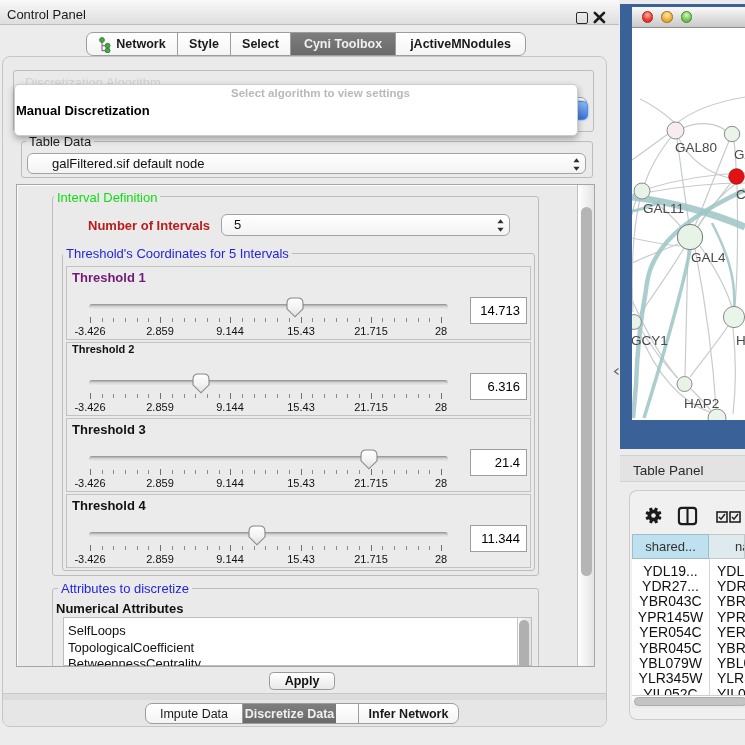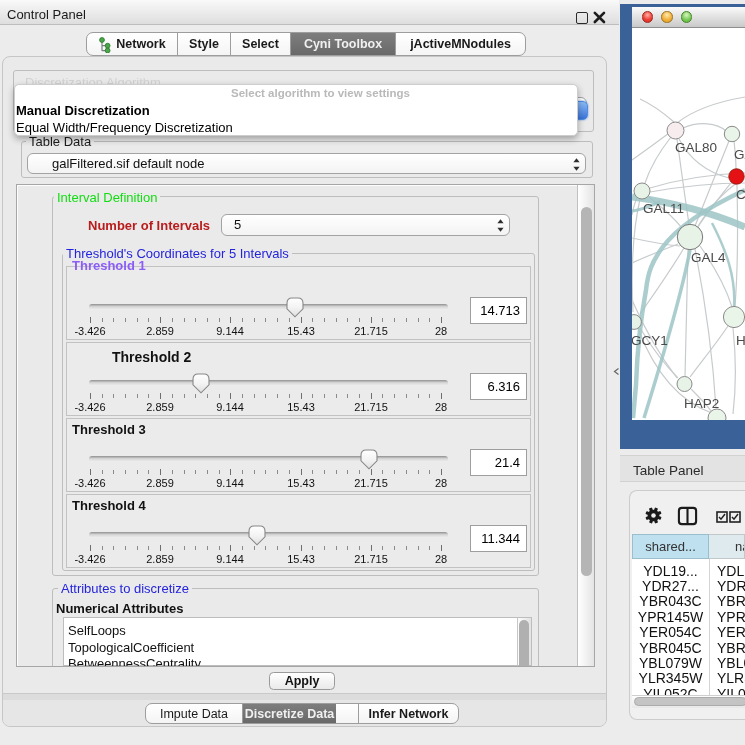--- a/index.html
+++ b/index.html
@@ -35,41 +35,40 @@
 <div class="abs" style="left:230px;top:33px;width:60px;height:22px;border-left:1px solid #9d9d9d;display:flex;align-items:center;justify-content:center;font-size:12.5px;font-weight:bold;color:#1a1a1a;text-align:center;">Select</div>
 <div class="abs" style="left:290px;top:33px;width:105px;height:22px;background:linear-gradient(#7e7e7e,#696969);border-left:1px solid #9d9d9d;display:flex;align-items:center;justify-content:center;font-size:12.5px;font-weight:bold;color:#f0f0f0;">Cyni Toolbox</div>
 <div class="abs" style="left:395px;top:33px;width:130px;height:22px;border-radius:0 7px 7px 0;border-left:1px solid #9d9d9d;display:flex;align-items:center;justify-content:center;font-size:12.5px;font-weight:bold;color:#1a1a1a;">jActiveMNodules</div>
 <div class="box" style="left:13px;top:70px;width:581px;height:62px;"></div>
 <div class="lbl" style="left:22px;top:75px;color:#d2d2d2;">Discretization Algorithm</div>
 <div class="combo" style="left:22px;top:97px;width:565px;height:23px;"></div>
 <div class="abs" style="left:572px;top:101px;width:16px;height:19px;background:linear-gradient(#8ab9f4,#3a73d8);border:1.5px solid #4d8ce0;border-radius:5px;box-shadow:0 0 2px rgba(60,120,220,0.8);"></div>
 <div class="abs popup" style="left:14px;top:84px;width:564px;height:52px;background:#ffffff;border:1px solid #cdcdcd;border-radius:5px;box-shadow:0 3px 7px rgba(0,0,0,0.32);z-index:50;"></div>
 <div class="abs" style="left:231px;top:87px;font-size:11.5px;font-weight:bold;color:#b9b9b9;z-index:51;">Select algorithm to view settings</div>
 <div class="abs" style="left:16px;top:102.5px;font-size:13px;font-weight:bold;color:#000;z-index:51;">Manual Discretization</div>
-<div class="abs" style="left:16px;top:119.5px;font-size:13px;color:#000;z-index:51;">Equal Width/Frequency Discretization</div>
 <div class="box" style="left:21px;top:141px;width:572px;height:37px;"></div>
 <div class="lbl" style="left:26px;top:134px;">Table Data</div>
 <div class="combo" style="left:27px;top:153px;width:559px;height:21px;line-height:19px;padding-left:24px;">galFiltered.sif default node</div>
 <svg class="abs" style="left:573px;top:158px;" width="7" height="13" viewBox="0 0 7 13">
         <path d="M3.5,0.2 L6.6,4.2 L0.4,4.2 Z" fill="#2e2e2e"></path>
         <path d="M3.5,12.8 L6.6,8.8 L0.4,8.8 Z" fill="#2e2e2e"></path>
       </svg>
 <div class="abs" style="left:16px;top:184px;width:579px;height:483px;background:#eaeaea;border:1px solid #a6a6a6;box-shadow:inset 1px 1px 0 #fdfdfd;overflow:hidden;">
 <div class="box" style="left:35px;top:11px;width:487px;height:380px;"></div>
 <div class="lbl" style="left:37px;top:5px;font-size:13px;color:#12dd12;">Interval Definition</div>
 <div class="abs bold" style="left:71px;top:33px;font-size:13px;color:#b91c1c;">Number of Intervals</div>
 <div class="combo" style="left:204px;top:29px;width:289px;height:22px;line-height:20px;padding-left:12px;">5</div>
 <svg class="abs" style="left:480px;top:34px;" width="7" height="13" viewBox="0 0 7 13">
           <path d="M3.5,0.2 L6.6,4.2 L0.4,4.2 Z" fill="#2e2e2e"></path>
           <path d="M3.5,12.8 L6.6,8.8 L0.4,8.8 Z" fill="#2e2e2e"></path>
         </svg>
 <div class="box" style="left:45px;top:68px;width:473px;height:318px;"></div>
 <div class="lbl" style="left:46px;top:61px;font-size:13px;color:#2424dd;">Threshold's Coordinates for 5 Intervals</div>
 <div class="abs" style="left:49px;top:81px;width:465px;height:74px;background:#ebebeb;border:1px solid #c2c2c2;"></div>
-<div class="abs bold" style="left:55px;top:73px;font-size:13px;color:#8b5cf6;">Threshold 1</div>
+<div class="abs bold" style="left:55px;top:85px;font-size:13px;color:#701a75;">Threshold 1</div>
 <div class="abs" style="left:72px;top:119px;width:359px;height:6px;border-radius:3px;background:linear-gradient(#8f8f8f,#d7d7d7 45%,#f0f0f0);"></div>
 <div class="abs" style="left:73px;top:133px;width:353px;height:4px;background:repeating-linear-gradient(90deg,#8a8a8a 0,#8a8a8a 1px,transparent 1px,transparent 11.7px);"></div>
 <div class="abs" style="left:73px;top:132px;width:1px;height:6px;background:#6e6e6e;"></div>
 <div class="abs" style="left:43px;top:140px;width:60px;text-align:center;font-size:11px;color:#111;">-3.426</div>
 <div class="abs" style="left:143px;top:132px;width:1px;height:6px;background:#6e6e6e;"></div>
 <div class="abs" style="left:113px;top:140px;width:60px;text-align:center;font-size:11px;color:#111;">2.859</div>
 <div class="abs" style="left:213px;top:132px;width:1px;height:6px;background:#6e6e6e;"></div>
 <div class="abs" style="left:183px;top:140px;width:60px;text-align:center;font-size:11px;color:#111;">9.144</div>
 <div class="abs" style="left:284px;top:132px;width:1px;height:6px;background:#6e6e6e;"></div>
 <div class="abs" style="left:254px;top:140px;width:60px;text-align:center;font-size:11px;color:#111;">15.43</div>
@@ -82,21 +81,21 @@
               <linearGradient id="tg0" x1="0" y1="0" x2="0" y2="1">
                 <stop offset="0" stop-color="#ffffff"></stop>
                 <stop offset="0.55" stop-color="#f2f2f2"></stop>
                 <stop offset="1" stop-color="#dedede"></stop>
               </linearGradient>
             </defs>
             <path d="M1,6.2 Q1,1 6,1 L12,1 Q17,1 17,6.2 L17,11.8 L9,19.8 L1,11.8 Z" fill="url(#tg0)" stroke="#878787" stroke-width="1.1"></path>
           </svg></div>
 <div class="abs" style="left:453px;top:112px;width:57px;height:27px;background:#fff;border:1px solid #9e9e9e;font-size:13px;color:#000;text-align:right;line-height:25px;padding-right:6px;">14.713</div>
 <div class="abs" style="left:49px;top:157px;width:465px;height:74px;background:#ebebeb;border:1px solid #c2c2c2;"></div>
-<div class="abs bold" style="left:55px;top:164px;font-size:14px;color:#111;margin-left:40px;">Threshold 2</div>
+<div class="abs bold" style="left:55px;top:158px;font-size:11px;color:#111;">Threshold 2</div>
 <div class="abs" style="left:72px;top:195px;width:359px;height:6px;border-radius:3px;background:linear-gradient(#8f8f8f,#d7d7d7 45%,#f0f0f0);"></div>
 <div class="abs" style="left:73px;top:209px;width:353px;height:4px;background:repeating-linear-gradient(90deg,#8a8a8a 0,#8a8a8a 1px,transparent 1px,transparent 11.7px);"></div>
 <div class="abs" style="left:73px;top:208px;width:1px;height:6px;background:#6e6e6e;"></div>
 <div class="abs" style="left:43px;top:216px;width:60px;text-align:center;font-size:11px;color:#111;">-3.426</div>
 <div class="abs" style="left:143px;top:208px;width:1px;height:6px;background:#6e6e6e;"></div>
 <div class="abs" style="left:113px;top:216px;width:60px;text-align:center;font-size:11px;color:#111;">2.859</div>
 <div class="abs" style="left:213px;top:208px;width:1px;height:6px;background:#6e6e6e;"></div>
 <div class="abs" style="left:183px;top:216px;width:60px;text-align:center;font-size:11px;color:#111;">9.144</div>
 <div class="abs" style="left:284px;top:208px;width:1px;height:6px;background:#6e6e6e;"></div>
 <div class="abs" style="left:254px;top:216px;width:60px;text-align:center;font-size:11px;color:#111;">15.43</div>

